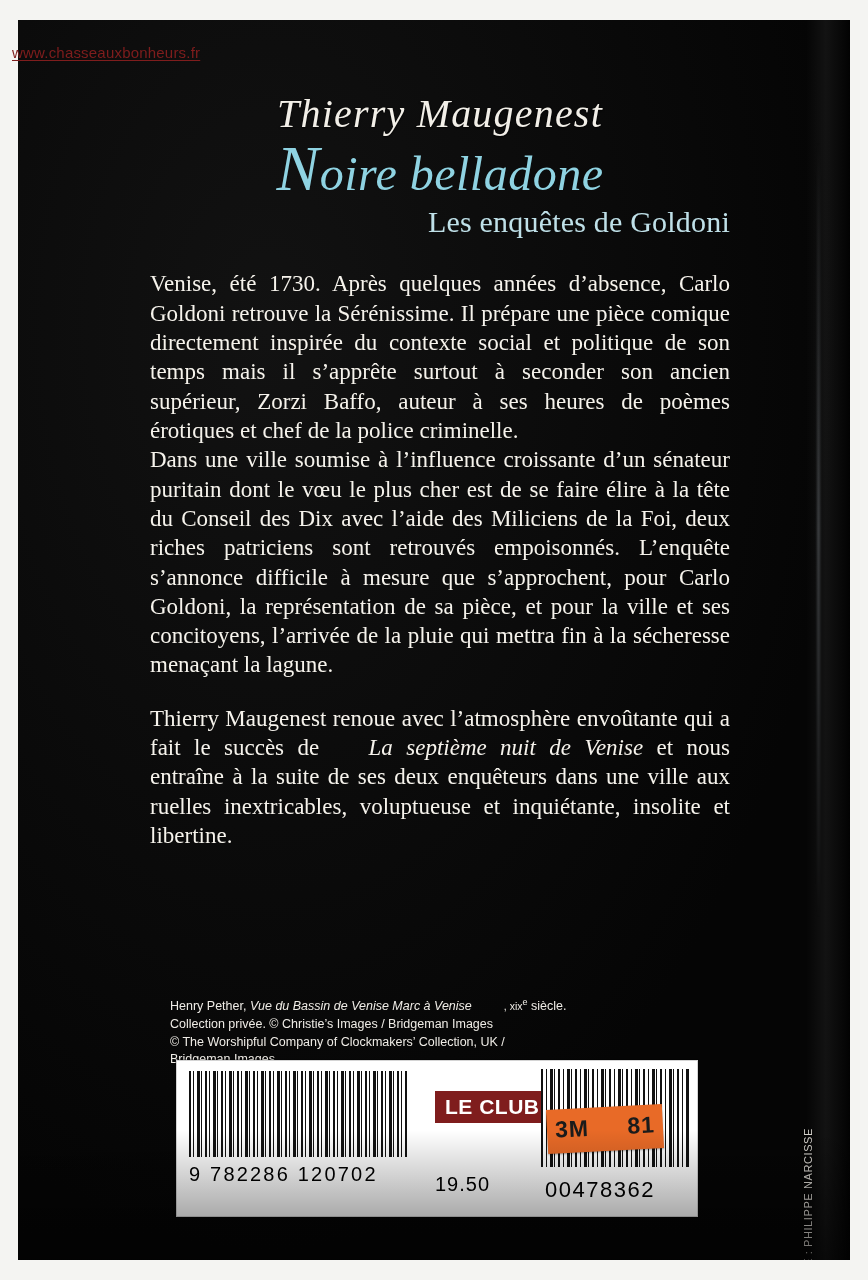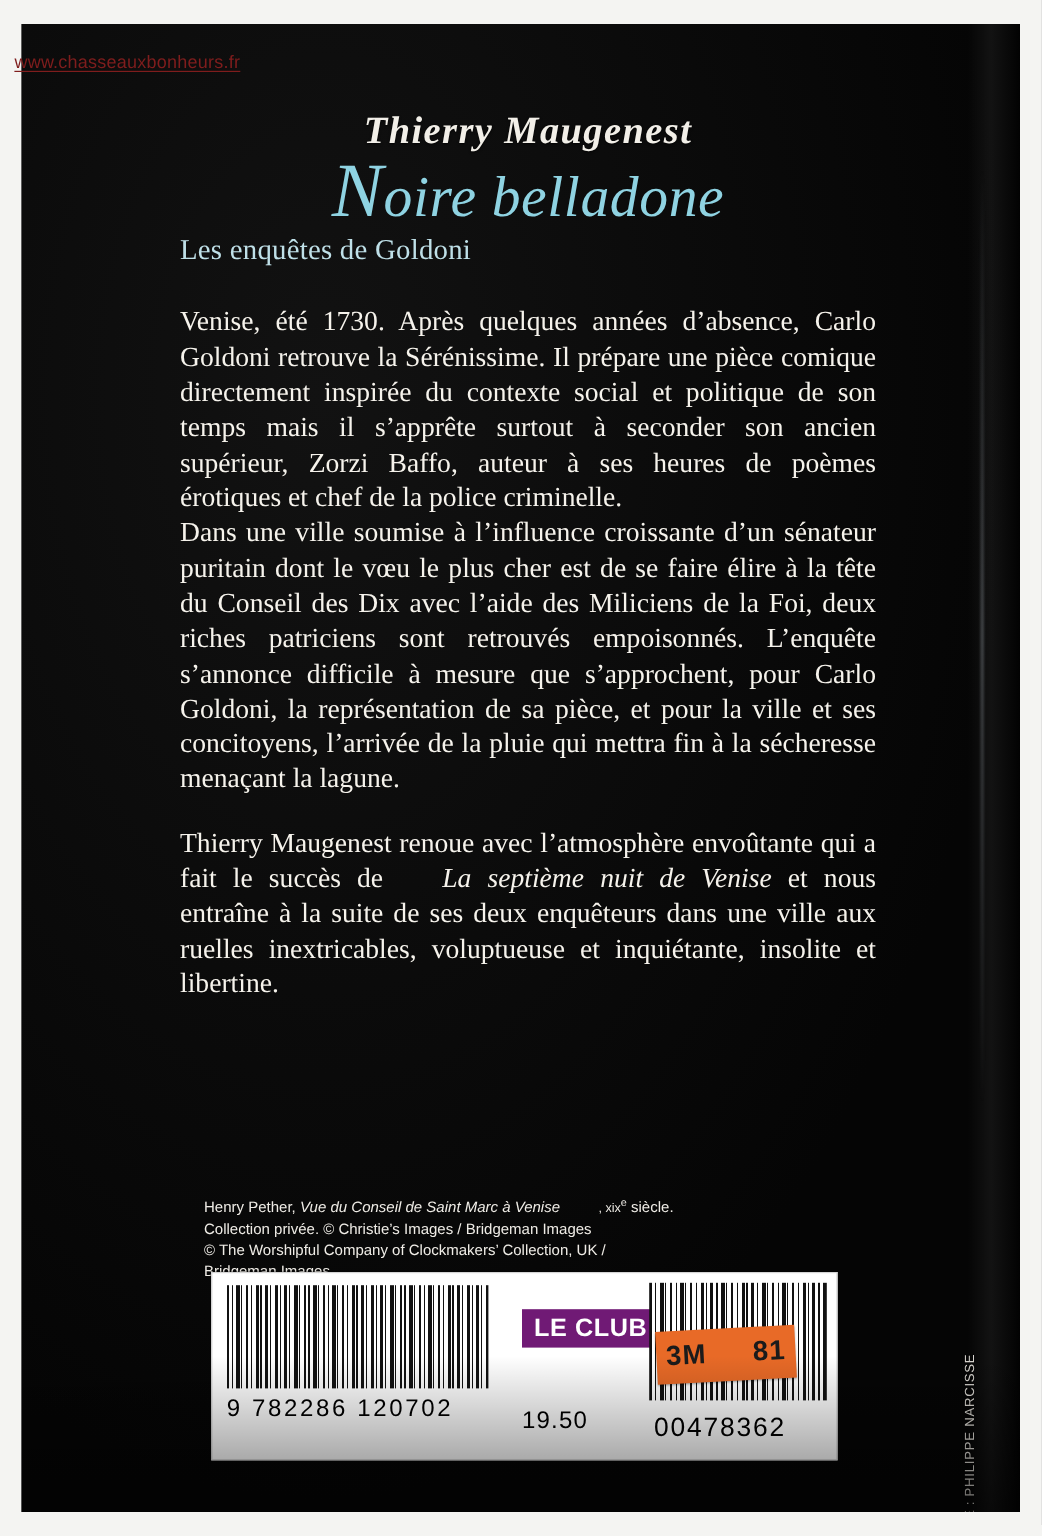--- a/index.html
+++ b/index.html
@@ -82,22 +82,22 @@
     left: 132px;
     top: 70px;
     width: 580px;
   }
 
   .author {
     text-align: center;
     color: #f2efe8;
     font-family: "Liberation Serif", serif;
     font-style: italic;
-    font-weight: bold;
-    font-size: 32px;
+    font-weight: normal;
+    font-size: 40px;
     letter-spacing: 1.2px;
     margin: 0 0 6px 0;
     text-shadow: 0 1px 2px rgba(0,0,0,0.8);
   }
 
   .title {
     text-align: center;
     color: #8fd3e2;
     font-family: "Liberation Serif", serif;
     font-style: italic;
@@ -105,24 +105,24 @@
     letter-spacing: 0.5px;
     margin: 4px 0 2px 0;
     line-height: 1.05;
   }
   .title .dropcap {
     font-size: 64px;
     line-height: 0.8;
   }
 
   .subtitle {
-    text-align: left;
+    text-align: right;
     color: #bfe0e8;
     font-family: "Liberation Serif", serif;
-    font-size: 24px;
+    font-size: 30px;
     margin: 6px 0 0 0;
     letter-spacing: 0.2px;
   }
 
   .blurb {
     margin-top: 30px;
     color: #f6f3ec;
     font-family: "Liberation Serif", serif;
     font-size: 23px;
     line-height: 1.275;
@@ -213,21 +213,21 @@
     font-family: "Liberation Sans", sans-serif;
     font-size: 20px;
     letter-spacing: 2.2px;
     color: #000;
   }
 
   .club-badge {
     position: absolute;
     left: 258px;
     top: 30px;
-    background: #701a75;
+    background: #7f1d1d;
     color: #fff;
     font-family: "Liberation Sans", sans-serif;
     font-weight: bold;
     font-size: 21px;
     letter-spacing: 0.5px;
     padding: 4px 10px;
   }
 
   .price {
     position: absolute;
@@ -323,21 +323,21 @@
       <div class="subtitle">Les enquêtes de Goldoni</div>
 
       <div class="blurb">
         <p>Venise, été 1730. Après quelques années d’absence, Carlo Goldoni retrouve la Sérénissime. Il prépare une pièce comique directement inspirée du contexte social et politique de son temps mais il s’apprête surtout à seconder son ancien supérieur, Zorzi Baffo, auteur à ses heures de poèmes érotiques et chef de la police criminelle.</p>
         <p>Dans une ville soumise à l’influence croissante d’un sénateur puritain dont le vœu le plus cher est de se faire élire à la tête du Conseil des Dix avec l’aide des Miliciens de la Foi, deux riches patriciens sont retrouvés empoisonnés. L’enquête s’annonce difficile à mesure que s’approchent, pour Carlo Goldoni, la représentation de sa pièce, et pour la ville et ses concitoyens, l’arrivée de la pluie qui mettra fin à la sécheresse menaçant la lagune.</p>
         <p class="gap"><span>Thierry Maugenest renoue avec l’atmosphère envoûtante qui a fait le succès de </span><em>La septième nuit de Venise</em><span> et nous entraîne à la suite de ses deux enquêteurs dans une ville aux ruelles inextricables, voluptueuse et inquiétante, insolite et libertine.</span></p>
       </div>
     </div>
 
     <div class="credits">
-      <div><span>Henry Pether, </span><em>Vue du Conseil de Saint Marc à Venise</em><span class="sc">, xix</span><span class="sup">e</span><span> siècle.</span></div>
+      <div><span>Henry Pether, </span><em>Vue du Bassin de Venise Marc à Venise</em><span class="sc">, xix</span><span class="sup">e</span><span> siècle.</span></div>
       <div>Collection privée. © Christie’s Images / Bridgeman Images</div>
       <div>© The Worshipful Company of Clockmakers’ Collection, UK /</div>
       <div>Bridgeman Images</div>
     </div>
 
     <div class="side-credit">CONCEPTION GRAPHIQUE : PHILIPPE NARCISSE</div>
 
     <div class="barcode-panel">
 
       <div class="barcode-ean">

